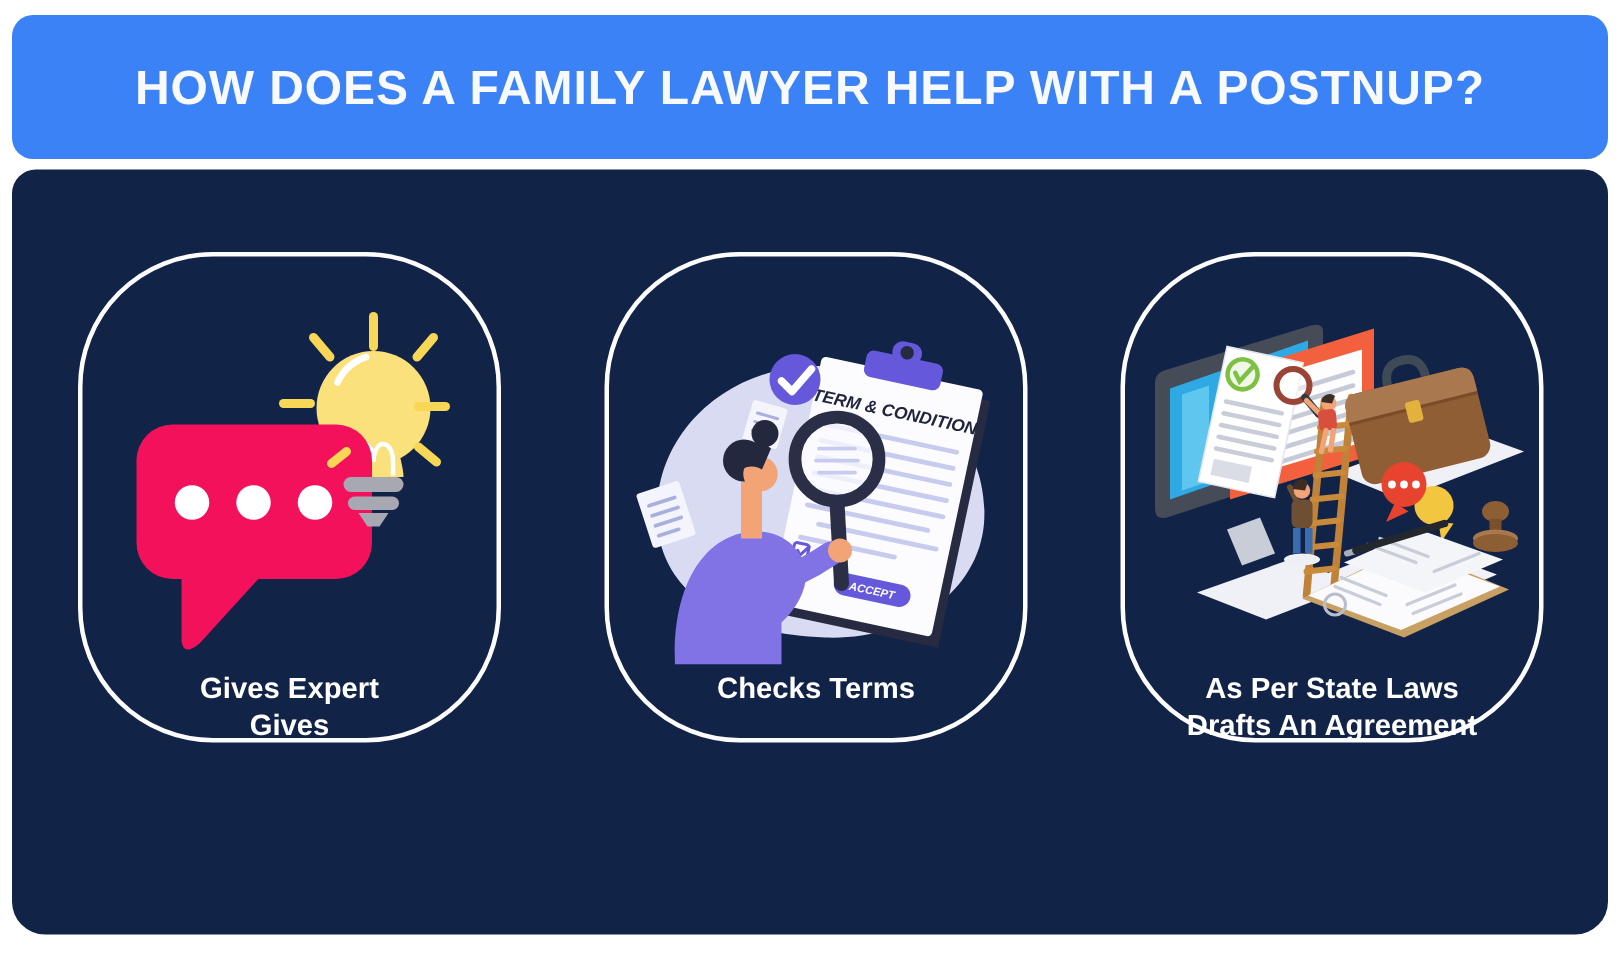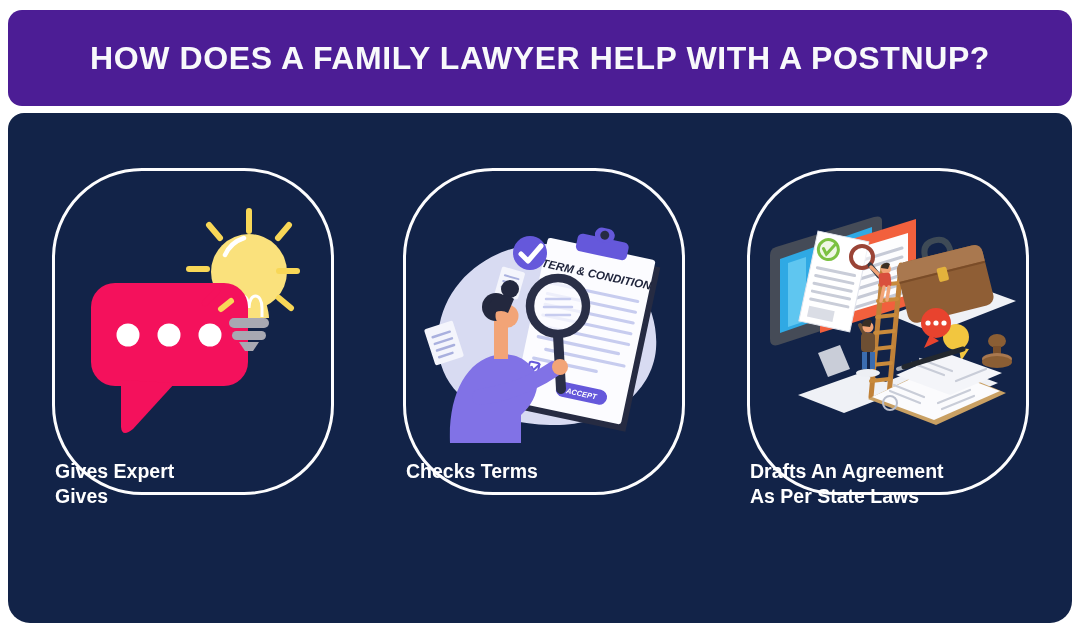--- a/index.html
+++ b/index.html
@@ -1,21 +1,21 @@
 <!DOCTYPE html>
 <html><head>
 <meta charset="utf-8">
 <style>
   html,body{margin:0;padding:0;}
   body{width:1080px;height:640px;font-family:"Liberation Sans",sans-serif;}
   .canvas{position:relative;width:1080px;height:640px;background:#FFFFFF;overflow:hidden;}
 
   .header-band{
     position:absolute;left:8px;top:10px;width:1064px;height:96px;
-    background:#4c1d95;border-radius:14px;
+    background:#3b82f6;border-radius:14px;
     display:flex;align-items:center;justify-content:center;
   }
   .header-title{
     color:#F8F9FB;font-size:32px;font-weight:bold;letter-spacing:0.6px;margin:0;
     text-align:center;
   }
 
   .main-panel{
     position:absolute;left:8px;top:113px;width:1064px;height:510px;
     background:#122348;border-radius:16px 16px 22px 22px;
@@ -28,21 +28,21 @@
   .card-1{left:44px;}
   .card-2{left:395px;}
   .card-3{left:739px;}
 
   .illustration{position:absolute;}
   .illu-1{left:28px;top:34px;}
   .illu-2{left:16px;top:50px;}
   .illu-3{left:8px;top:26px;}
 
   .card-caption{
-    position:absolute;left:0;right:0;top:288px;
+    position:absolute;left:0;right:0;top:276px;text-align:center;
     color:#FFFFFF;font-size:19.5px;font-weight:bold;line-height:25px;
   }
 </style>
 </head>
 <body>
 
 <div class="canvas">
 
   <div class="header-band">
     <h1 class="header-title">HOW DOES A FAMILY LAWYER HELP WITH A POSTNUP?</h1>
@@ -295,20 +295,20 @@
         </g>
 
         <g transform="translate(239,158)">
           <ellipse cx="0" cy="-14" rx="9" ry="7" fill="#8B5E34"></ellipse>
           <rect x="-4" y="-9" width="8" height="9" fill="#7A4F2B"></rect>
           <ellipse cx="0" cy="4" rx="15" ry="6" fill="#A9784F"></ellipse>
           <ellipse cx="0" cy="7" rx="15" ry="6" fill="#8B5E34"></ellipse>
         </g>
       </svg>
       <div class="card-caption">
+        <div>As Per State Laws</div>
         <div>Drafts An Agreement</div>
-        <div>As Per State Laws</div>
       </div>
     </div>
 
   </div>
 
 </div>
 
 </body></html>

